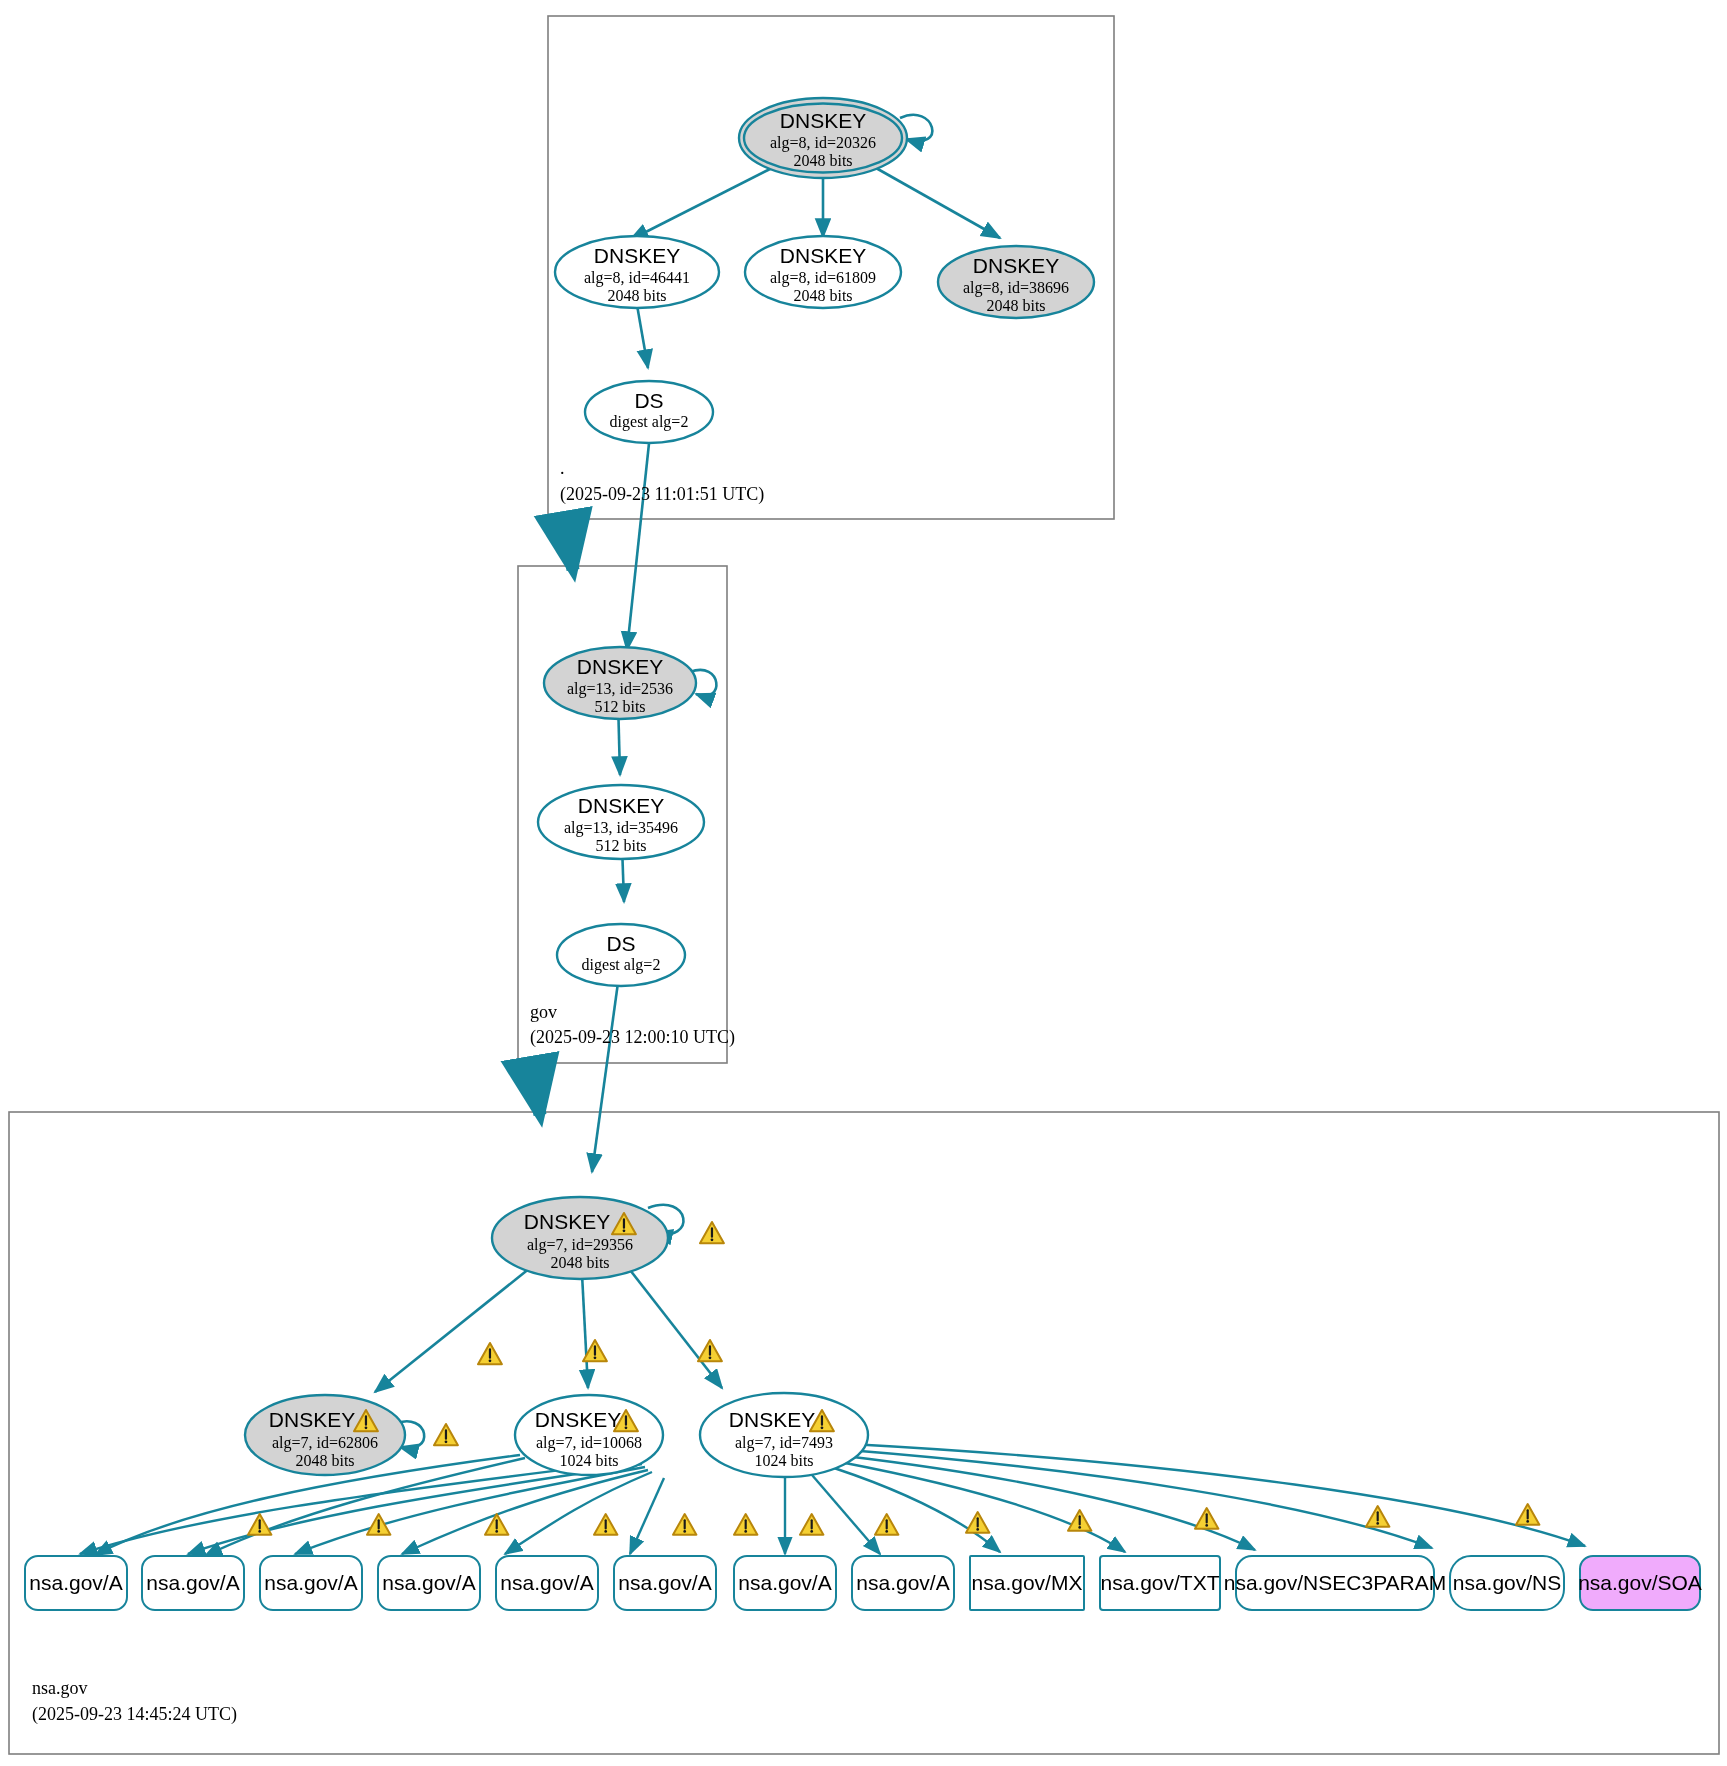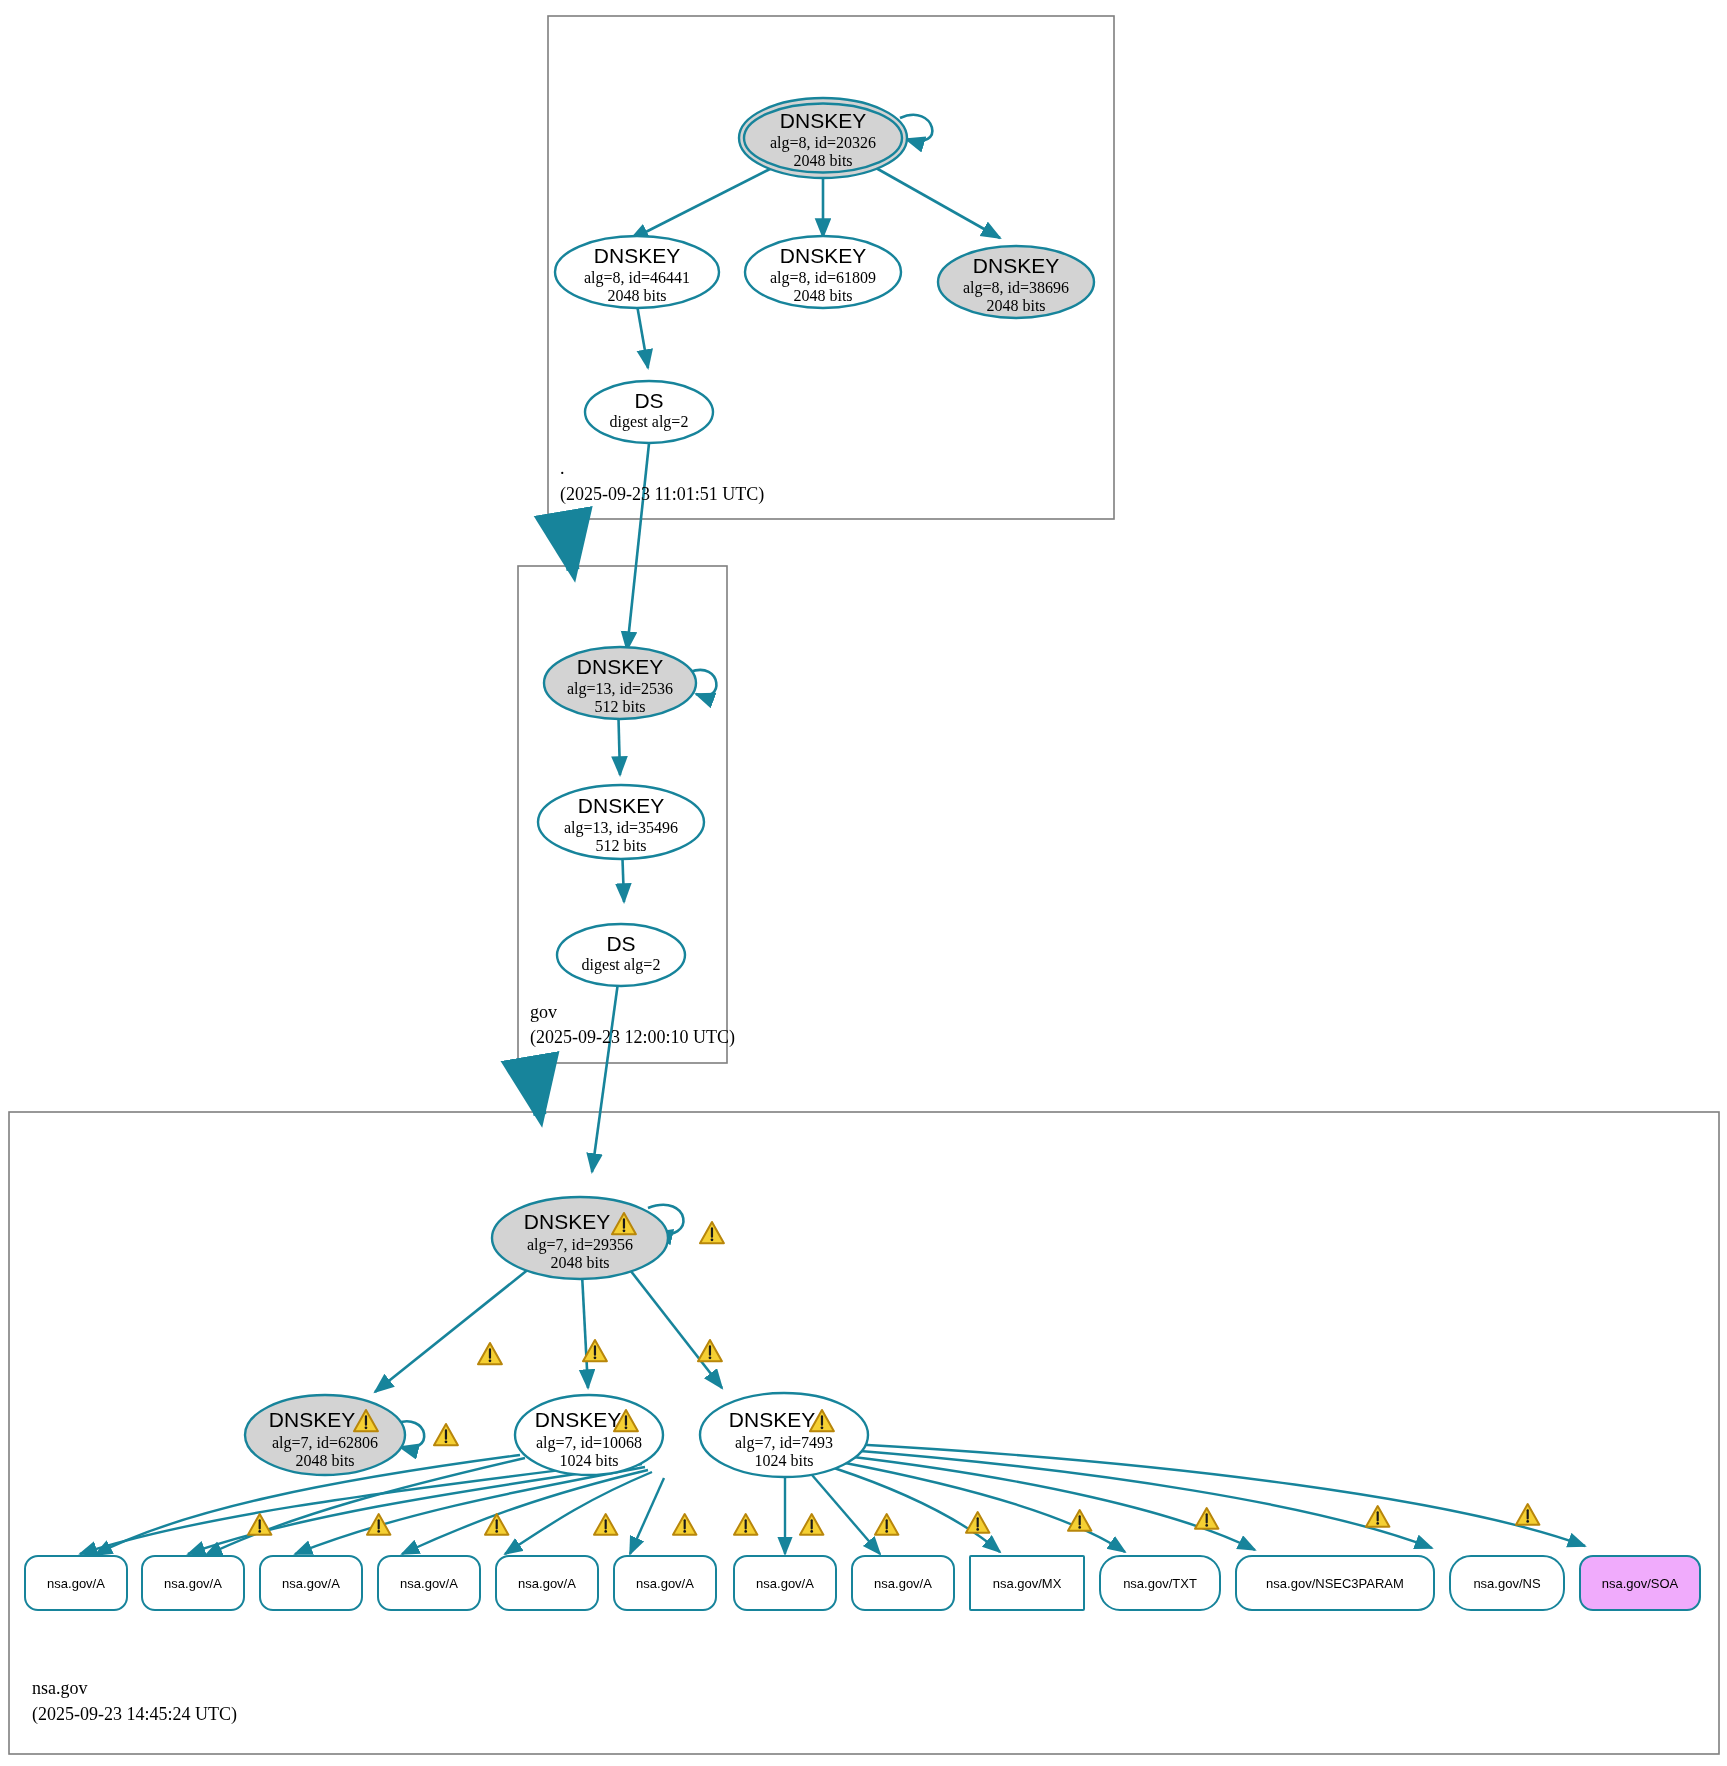--- a/index.html
+++ b/index.html
@@ -38,21 +38,21 @@
     font-family: "Liberation Serif", serif;
     font-size: 16px;
   }
   .zone-label {
     font-family: "Liberation Serif", serif;
     font-size: 18px;
     fill: #000000;
   }
   .rrset-text {
     font-family: "Liberation Sans", sans-serif;
-    font-size: 13px;
+    font-size: 21px;
     fill: #000000;
   }
 </style>
 </head>
 <body>
 
 <div id="canvas">
 
   <svg class="layer" viewBox="0 0 1727 1766">
     <defs>
@@ -352,21 +352,21 @@
       </div>
       <div style="position:absolute; left:733px; top:0; width:100px; height:52px; border:2.4px solid #17849b; border-radius:14px; background:#fff; display:flex; align-items:center; justify-content:center;">
         <span class="rrset-text">nsa.gov/A</span>
       </div>
       <div style="position:absolute; left:851px; top:0; width:100px; height:52px; border:2.4px solid #17849b; border-radius:14px; background:#fff; display:flex; align-items:center; justify-content:center;">
         <span class="rrset-text">nsa.gov/A</span>
       </div>
       <div style="position:absolute; left:969px; top:0; width:112px; height:52px; border:2.4px solid #17849b; border-radius:2px; background:#fff; display:flex; align-items:center; justify-content:center;">
         <span class="rrset-text">nsa.gov/MX</span>
       </div>
-      <div style="position:absolute; left:1099px; top:0; width:118px; height:52px; border:2.4px solid #17849b; border-radius:21px; background:#fff; display:flex; align-items:center; justify-content:center;">
+      <div style="position:absolute; left:1099px; top:0; width:118px; height:52px; border:2.4px solid #17849b; border-radius:4px; background:#fff; display:flex; align-items:center; justify-content:center;">
         <span class="rrset-text">nsa.gov/TXT</span>
       </div>
       <div style="position:absolute; left:1235px; top:0; width:196px; height:52px; border:2.4px solid #17849b; border-radius:17px; background:#fff; display:flex; align-items:center; justify-content:center;">
         <span class="rrset-text">nsa.gov/NSEC3PARAM</span>
       </div>
       <div style="position:absolute; left:1449px; top:0; width:112px; height:52px; border:2.4px solid #17849b; border-radius:22px; background:#fff; display:flex; align-items:center; justify-content:center;">
         <span class="rrset-text">nsa.gov/NS</span>
       </div>
       <div style="position:absolute; left:1579px; top:0; width:118px; height:52px; border:2.4px solid #17849b; border-radius:14px; background:#f0abfc; display:flex; align-items:center; justify-content:center;">
         <span class="rrset-text">nsa.gov/SOA</span>

